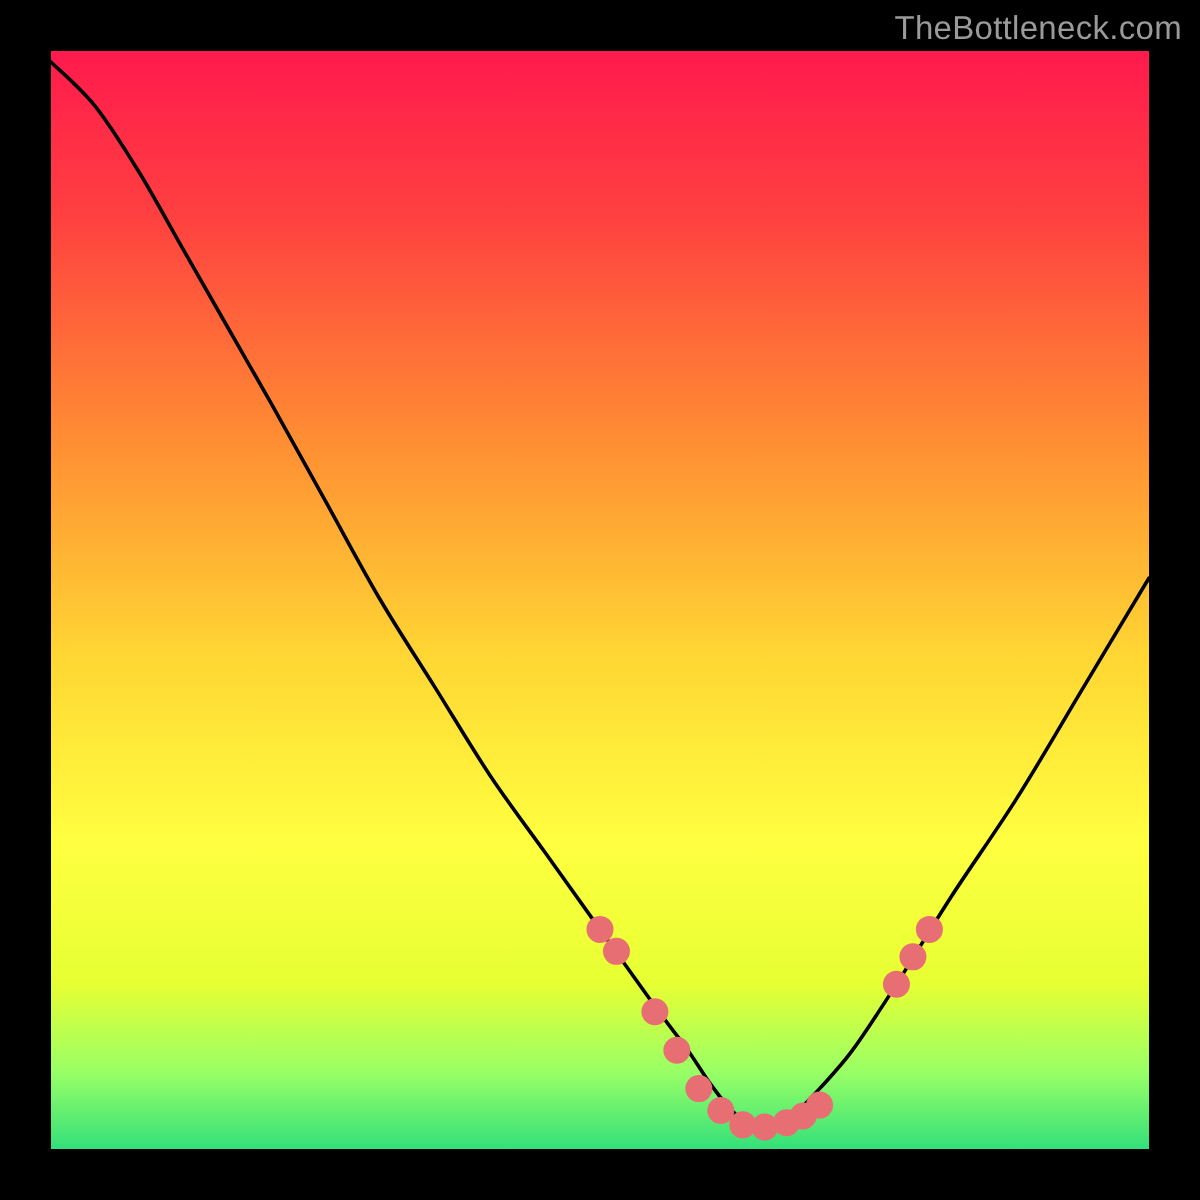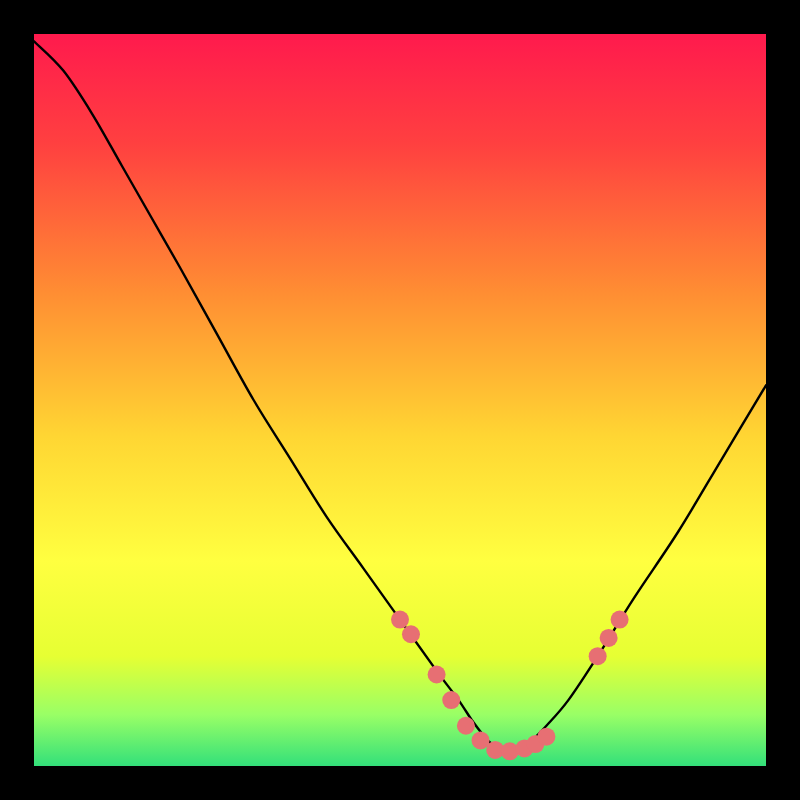--- a/index.html
+++ b/index.html
@@ -34,20 +34,21 @@
     background: #000;
   }
   svg {
     display: block;
   }
 </style>
 </head>
 <body>
 
 <div class="frame">
+  <div class="attribution">TheBottleneck.com</div>
 
   <div class="plot-wrap">
     <svg id="plot" width="732" height="732" viewBox="0 0 732 732">
       <defs>
         <linearGradient id="bg-grad" x1="0" y1="0" x2="0" y2="1">
             <stop offset="0.0%" stop-color="#ff1a4d"></stop>
             <stop offset="15.0%" stop-color="#ff4040"></stop>
             <stop offset="35.0%" stop-color="#ff8c33"></stop>
             <stop offset="55.0%" stop-color="#ffd633"></stop>
             <stop offset="72.0%" stop-color="#ffff40"></stop>

